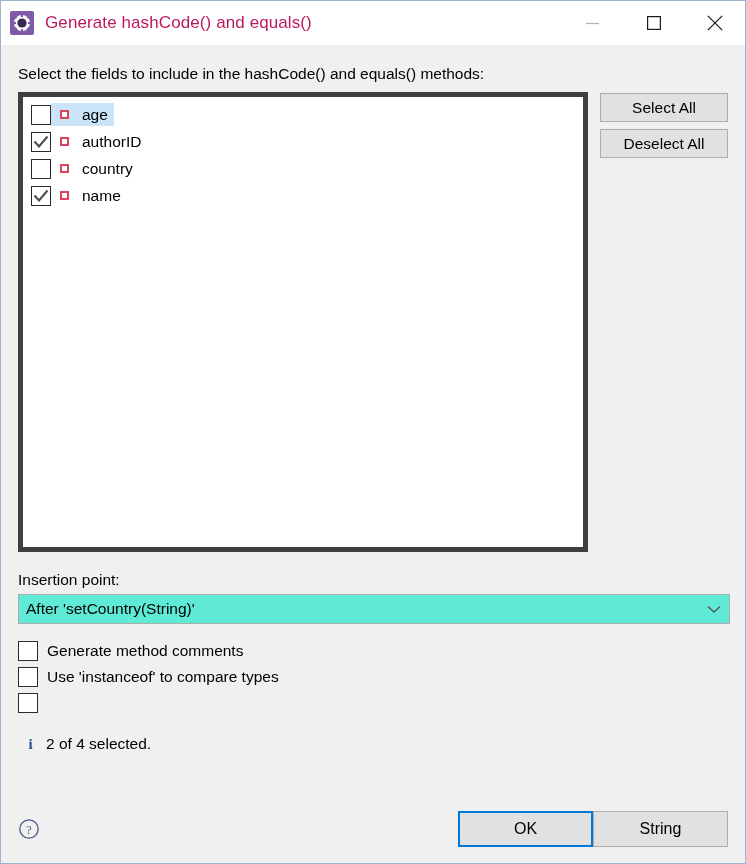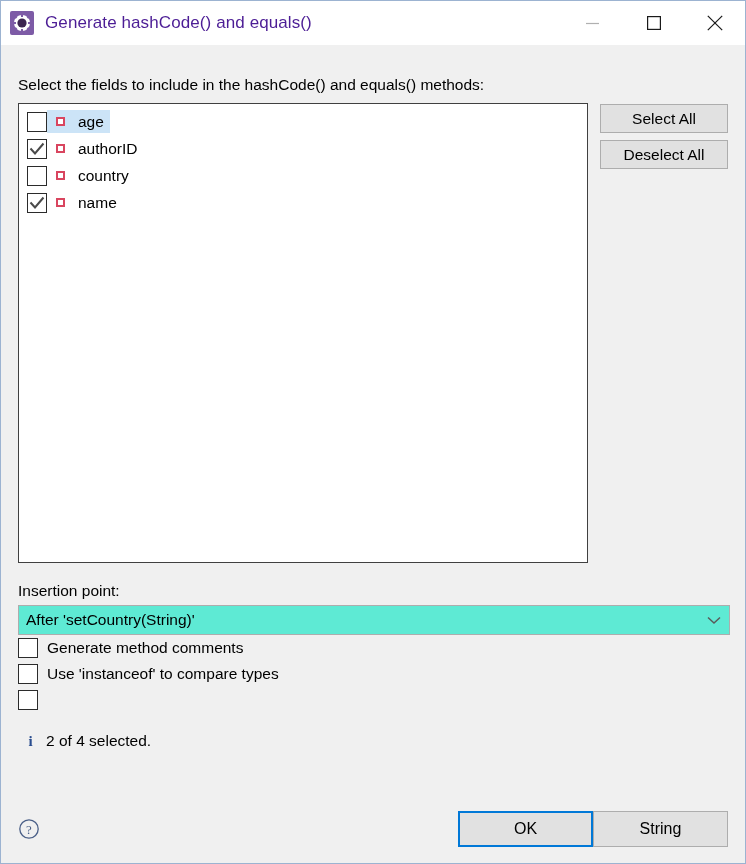--- a/index.html
+++ b/index.html
@@ -43,21 +43,21 @@
     border-radius: 2px;
     position: relative;
     display: flex;
     align-items: center;
     justify-content: center;
   }
   .app-icon svg { display: block; }
   .title-text {
     margin-left: 11px;
     font-size: 17px;
-    color: #4c1d95;
+    color: #be185d;
     white-space: nowrap;
     letter-spacing: 0.1px;
   }
   .win-controls {
     margin-left: auto;
     display: flex;
     height: 44px;
   }
   .win-btn {
     width: 61px;
@@ -75,34 +75,33 @@
     padding: 0 17px;
     box-sizing: border-box;
   }
 
   .instruction {
     font-size: 15.5px;
     color: #000000;
     padding-top: 20px;
     padding-bottom: 9px;
     white-space: nowrap;
-    margin-top: 11px;
   }
 
   .field-row-area {
     display: flex;
     align-items: flex-start;
   }
 
   .listbox {
     width: 571px;
     height: 460px;
     box-sizing: border-box;
     background: #ffffff;
-    border: 1px solid #404040;
+    border: 5px solid #404040;
     padding-top: 4px;
     overflow: hidden;
     position: relative;
   }
 
   .list-item {
     height: 27px;
     display: flex;
     align-items: center;
     padding-left: 8px;
@@ -197,20 +196,21 @@
   .combo-arrow {
     margin-left: auto;
     width: 30px;
     display: flex;
     align-items: center;
     justify-content: center;
   }
   .combo-arrow svg { display: block; }
 
   .options {
+    padding-top: 14px;
   }
   .opt-row {
     height: 26px;
     display: flex;
     align-items: center;
   }
   .opt-label {
     margin-left: 9px;
     font-size: 15.5px;
     color: #000000;

